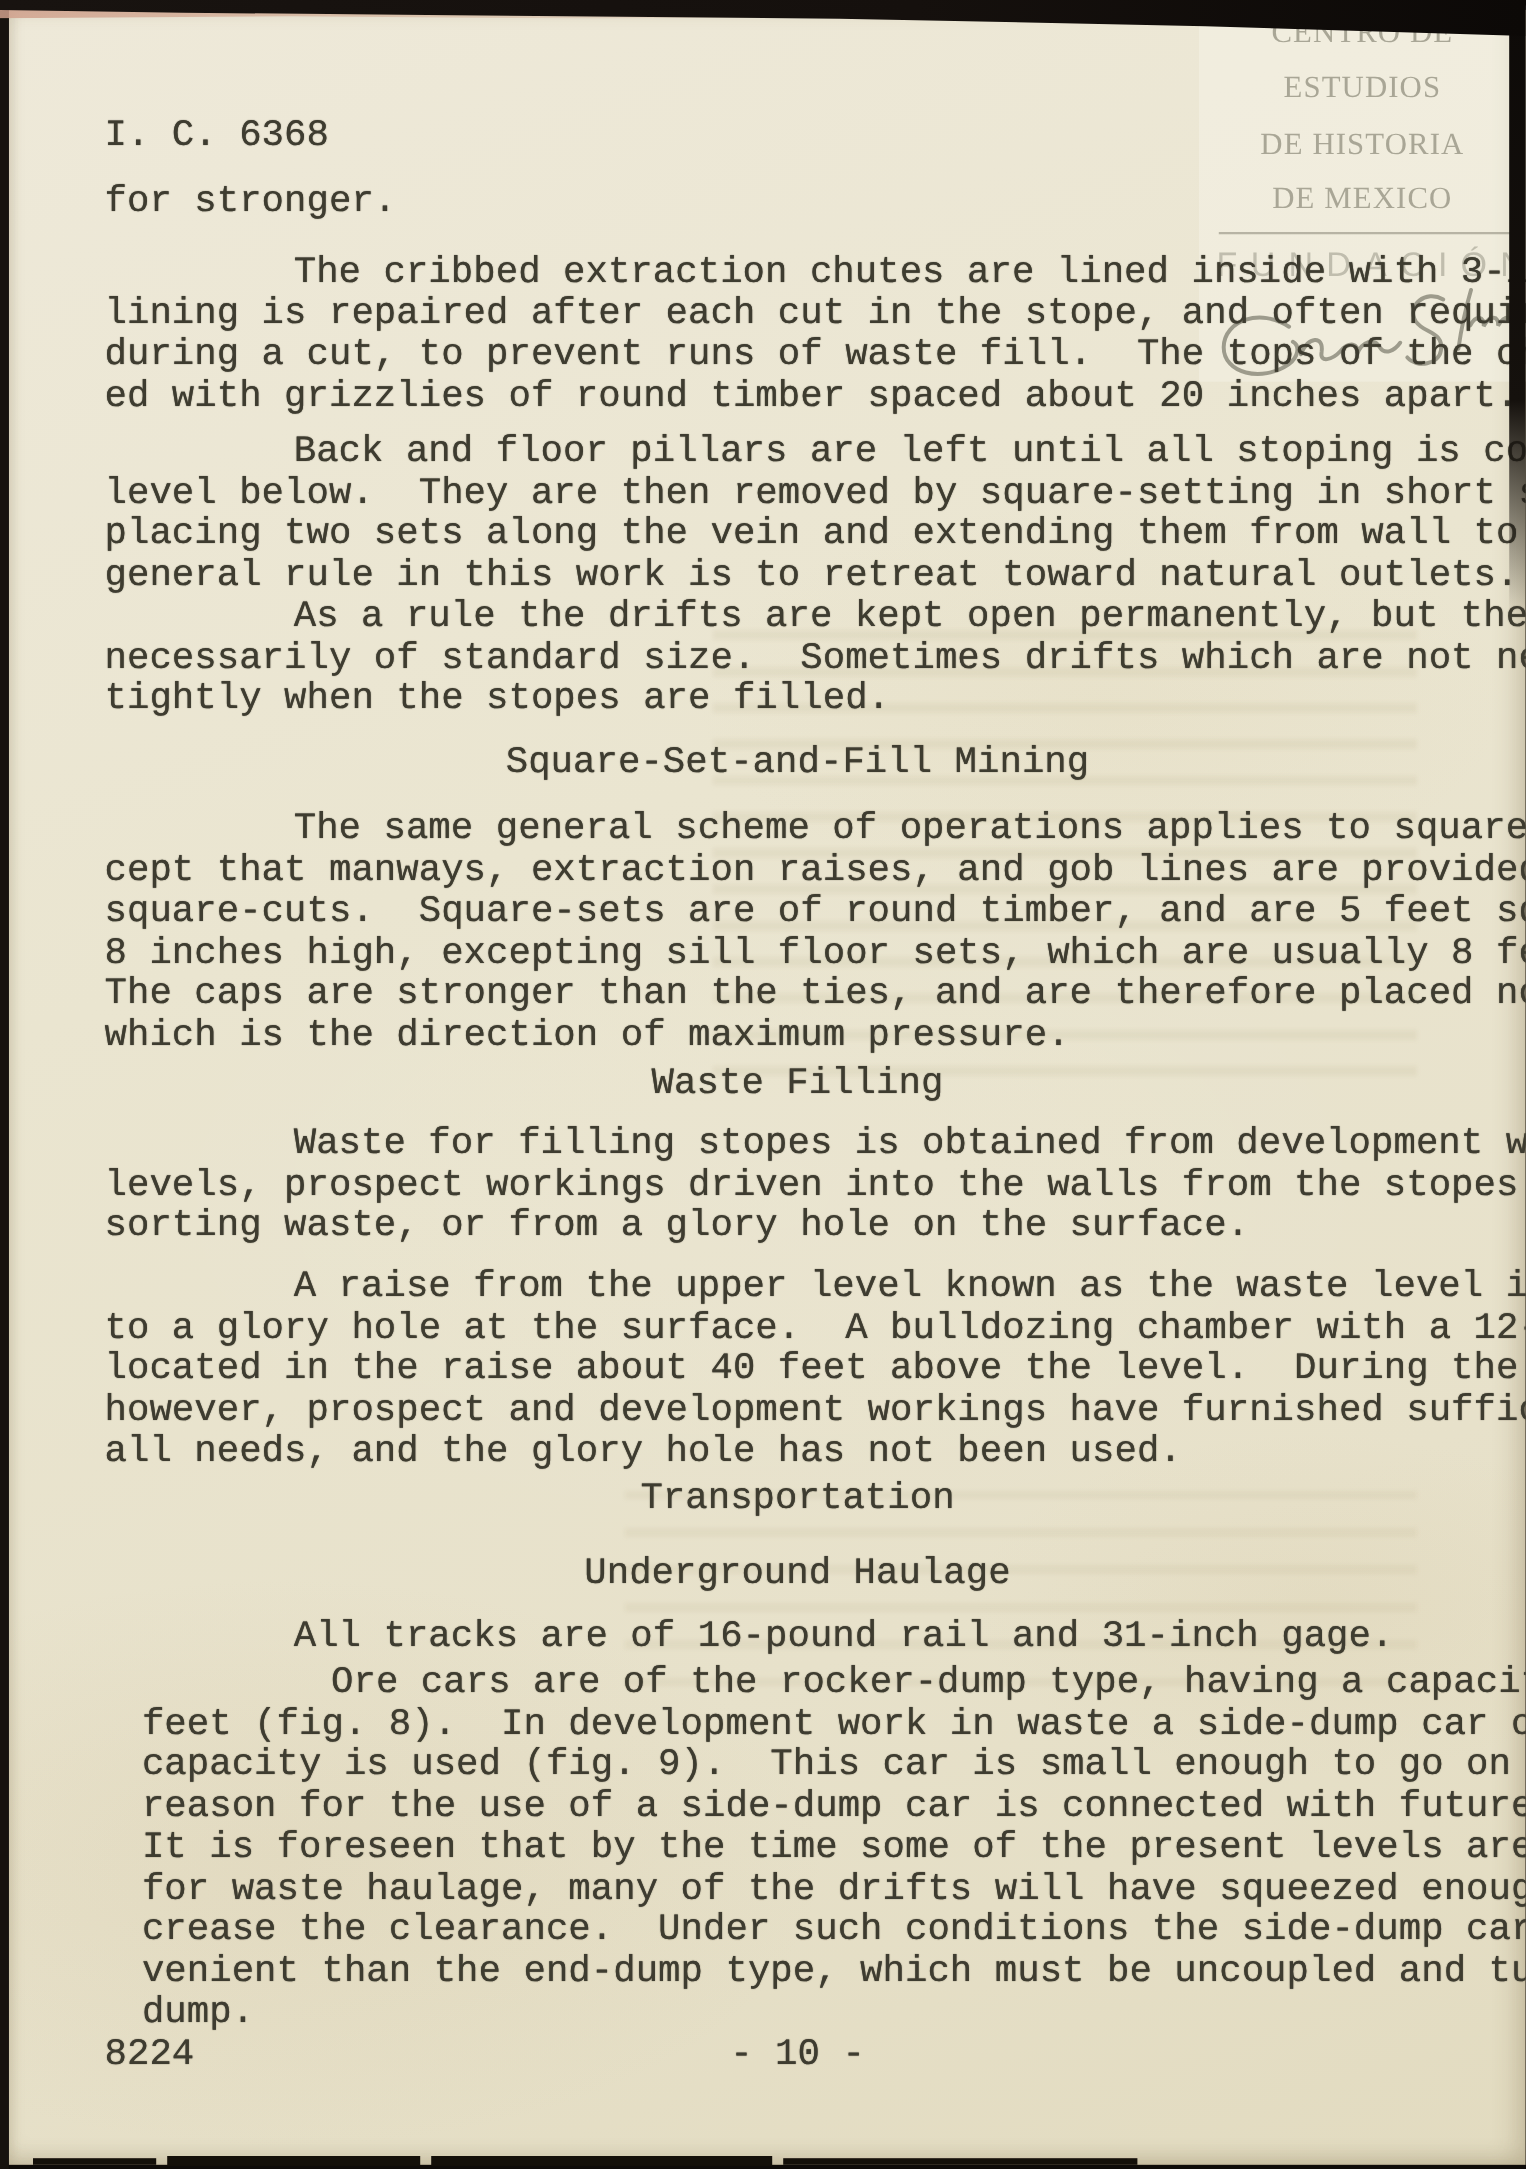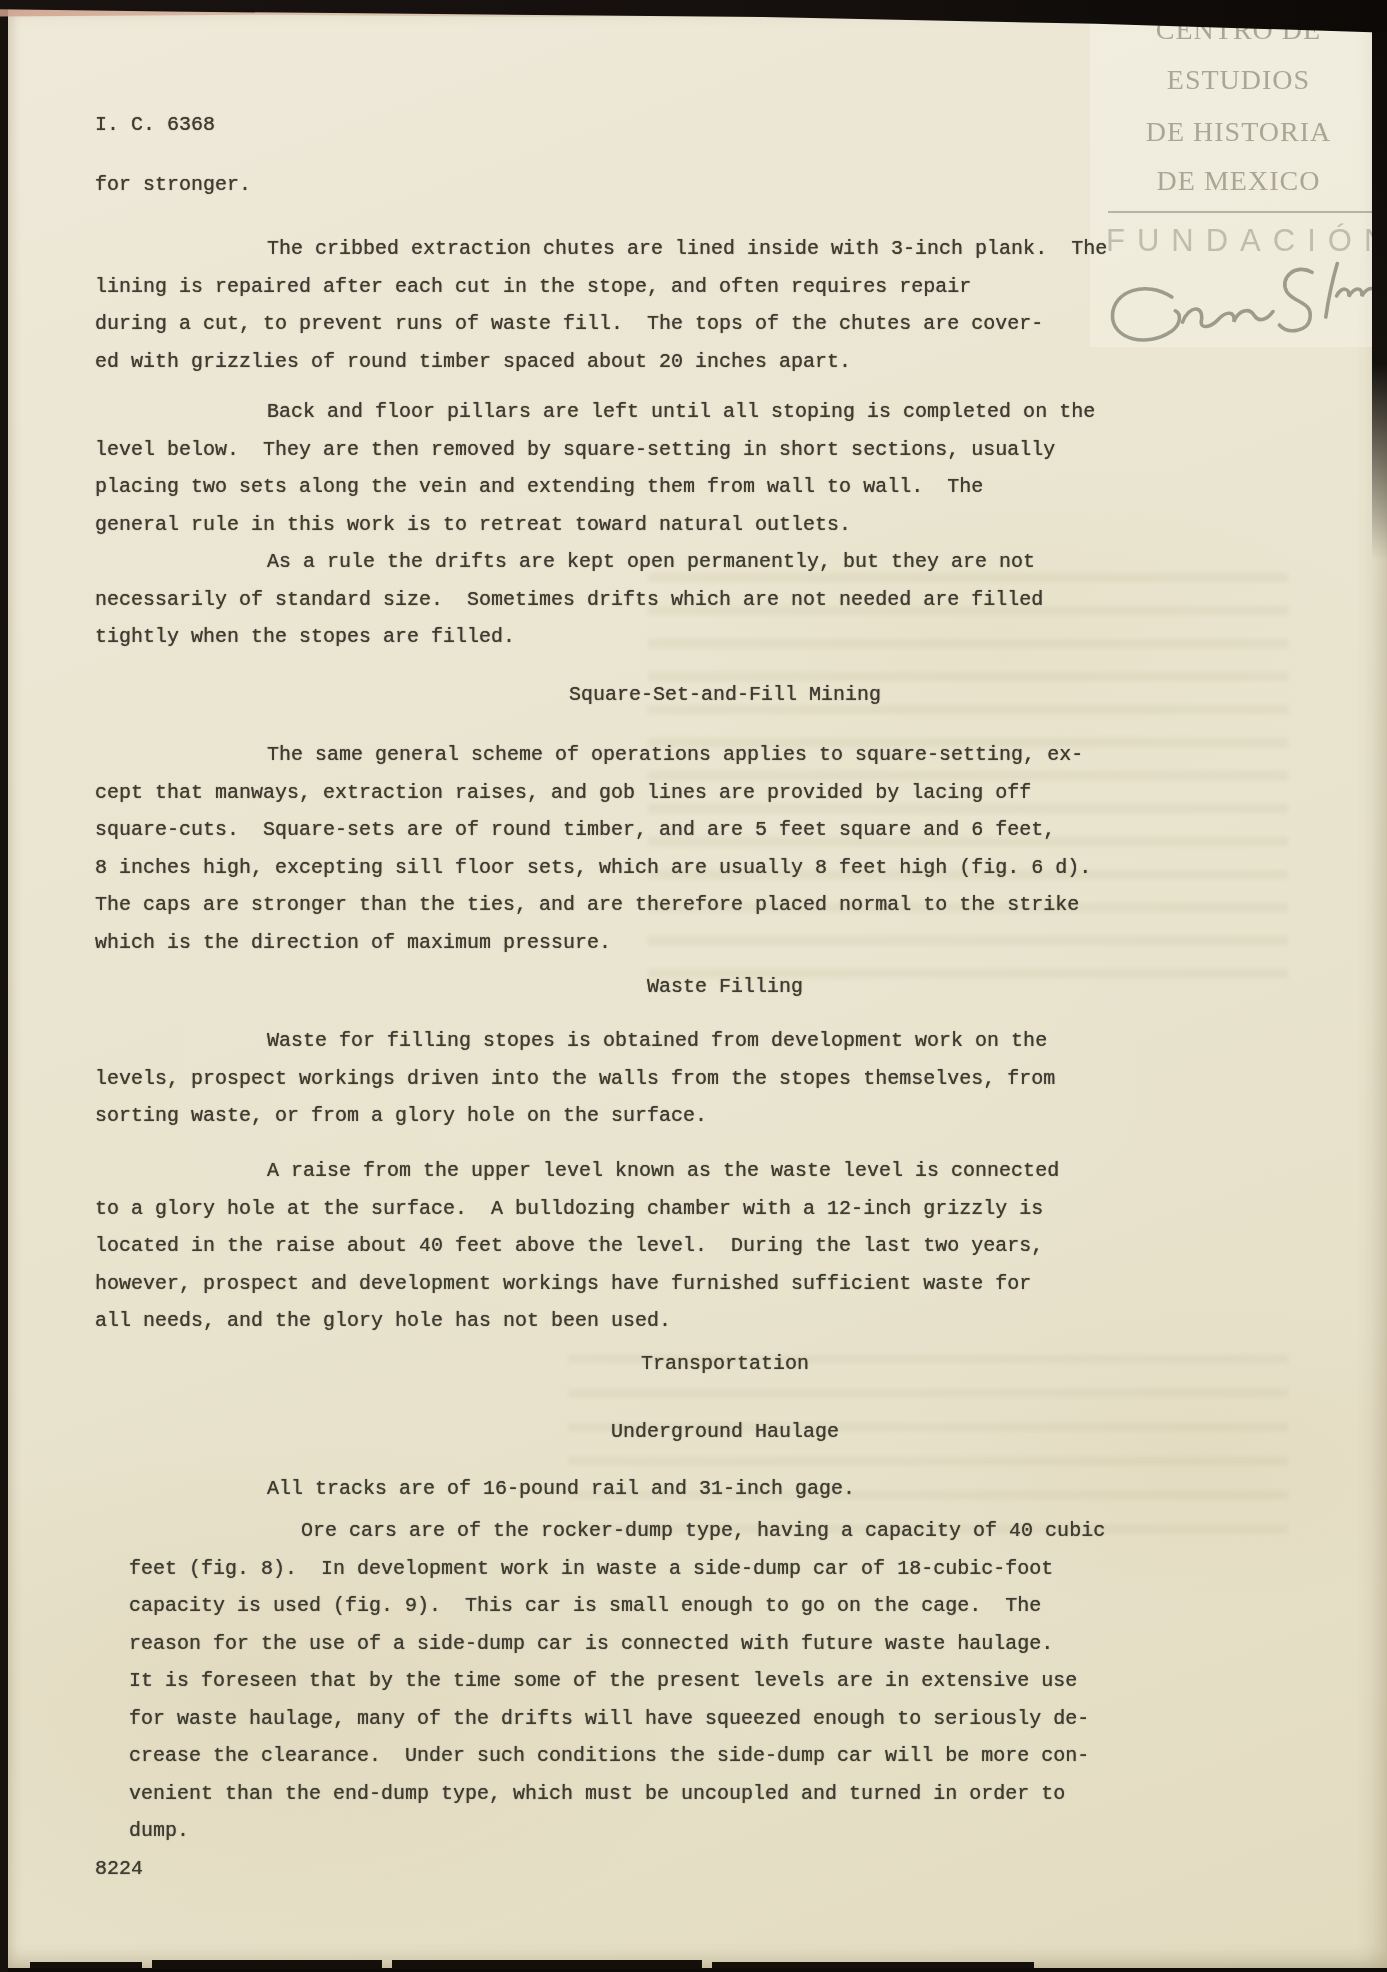--- a/index.html
+++ b/index.html
@@ -51,21 +51,21 @@
     border-top:2px solid rgba(112,110,96,0.45);}
   .wm-foundation{position:absolute;left:1106px;top:223px;width:281px;z-index:6;
     font-family:"Liberation Sans","DejaVu Sans",sans-serif;
     font-size:31px;letter-spacing:12px;color:rgba(148,146,131,0.52);white-space:nowrap;}
   .signature{position:absolute;left:1085px;top:252px;width:300px;height:105px;z-index:7;
     transform:rotate(-6deg);}
   .signature path{fill:none;stroke:#8e8d7e;stroke-width:3.6;stroke-linecap:round;opacity:0.85;}
   
   .tw{
     position:absolute;left:95px;width:1260px;z-index:10;
-    font-size:20px;line-height:37.5px;color:#3e3c30;
+    font-size:34px;line-height:37.5px;color:#3e3c30;
     white-space:pre;letter-spacing:0;
     text-shadow:0 0 0.7px rgba(62,60,48,0.85), 0 0 1.4px rgba(62,60,48,0.25);
   }
   .indent{text-indent:172px;}
   .center{text-align:center;white-space:pre;}
   .h-id{top:106px;} .intro{top:166px;}
   .p1{top:230px;} .p2{top:393px;} .p3{top:543px;}
   .h1{top:676px;} .p4{top:736px;}
   .h2{top:968px;} .p5{top:1022px;} .p6{top:1152px;}
   .h3{top:1345px;text-underline-offset:6px;text-decoration-thickness:2px;}
@@ -132,20 +132,21 @@
 feet (fig. 8).  In development work in waste a side-dump car of 18-cubic-foot
 capacity is used (fig. 9).  This car is small enough to go on the cage.  The
 reason for the use of a side-dump car is connected with future waste haulage.
 It is foreseen that by the time some of the present levels are in extensive use
 for waste haulage, many of the drifts will have squeezed enough to seriously de-
 crease the clearance.  Under such conditions the side-dump car will be more con-
 venient than the end-dump type, which must be uncoupled and turned in order to
 dump.</div>
 <div class="tw footer-row">
   <span class="footer-left">8224</span>
+  <span class="footer-center">- 10 -</span>
 </div>
 
 <div class="edge-top"></div>
 <div class="edge-top-tear"></div>
 <div class="edge-left"></div>
 <div class="edge-right-top"></div>
 <div class="edge-bottom eb1"></div>
 <div class="edge-bottom eb2"></div>
 <div class="edge-bottom eb3"></div>
 <div class="edge-bottom eb4"></div>

